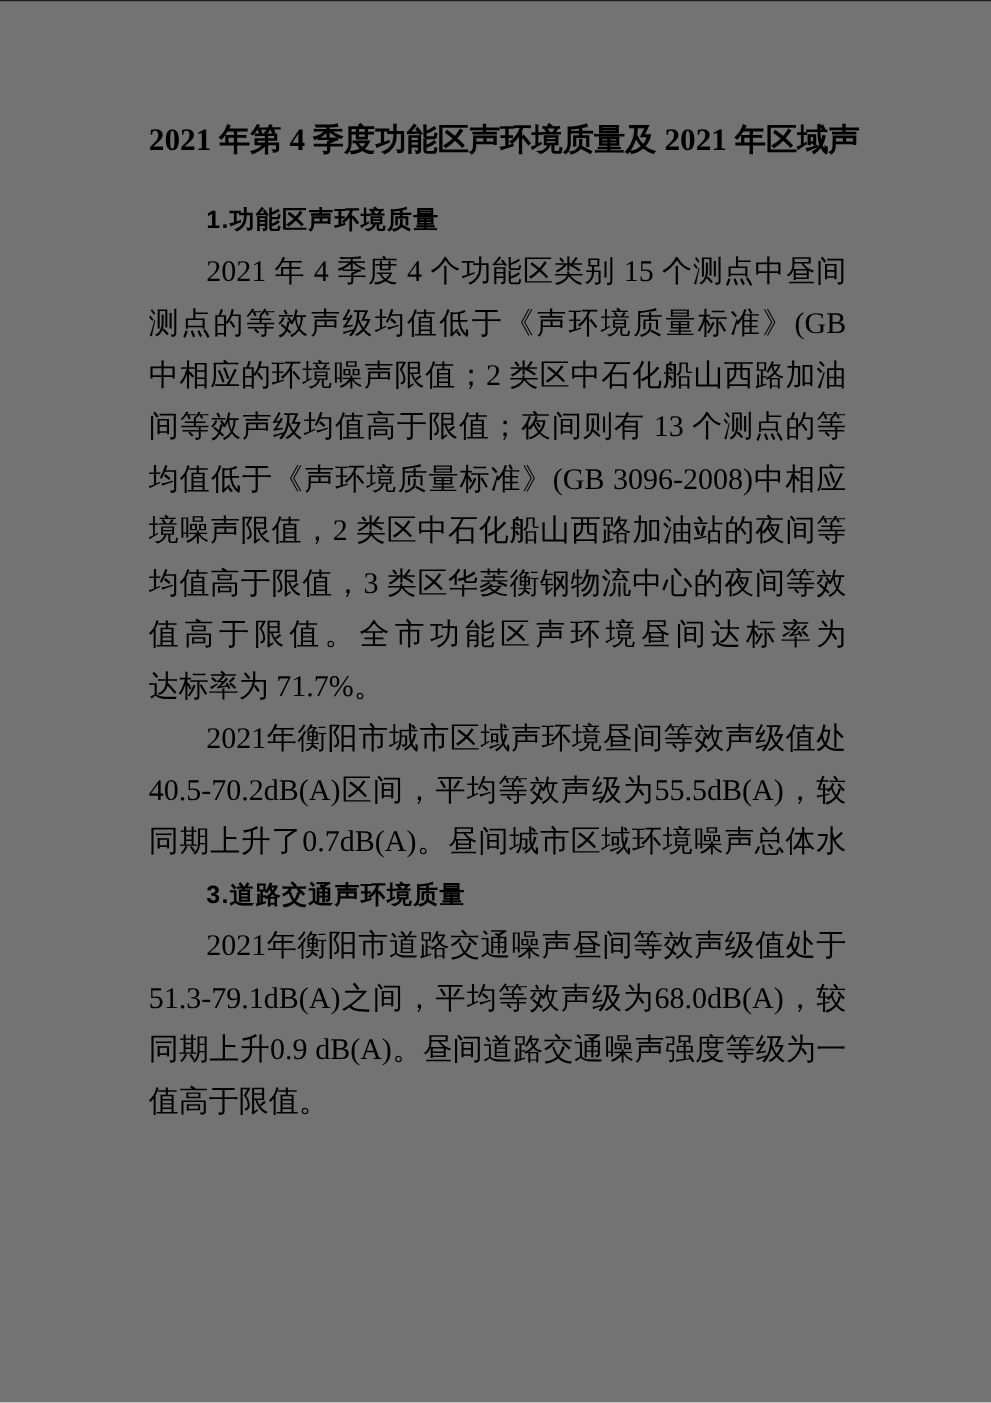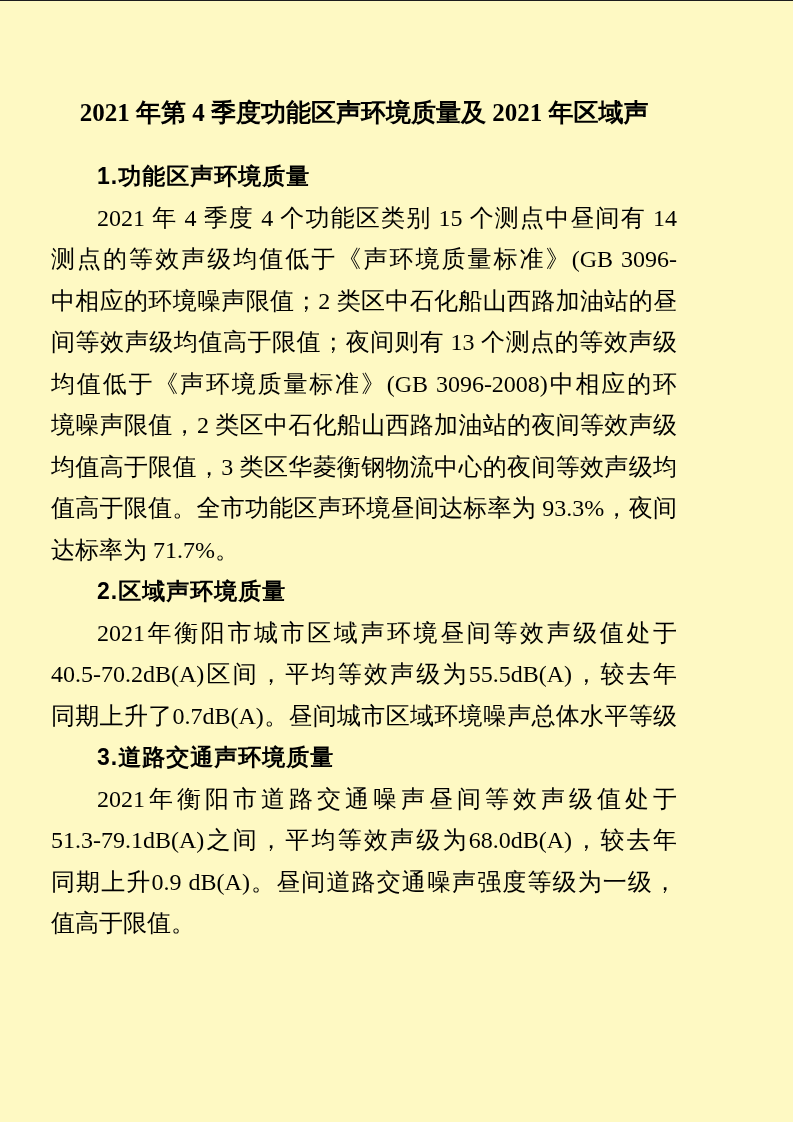--- a/index.html
+++ b/index.html
@@ -1,24 +1,24 @@
 <!DOCTYPE html>
 <html><head>
 <meta charset="utf-8">
 <style>
   html, body { margin: 0; padding: 0; background: #ffffff; }
   .page {
     position: relative;
     width: 793px;
     height: 1122px;
     box-sizing: border-box;
-    background: #fef9c3;
+    background: #737373;
     color: #000000;
     border-top: 1px solid #1d1d1d;
-    padding: 96px 116px 0 51px;
+    padding: 96px 116px 0 119px;
     font-family: "Liberation Serif", "DejaVu Serif", serif;
     overflow: hidden;
   }
   .doc-title {
     margin: 0;
     font-size: 25px;
     font-weight: bold;
     line-height: 31px;
     text-align: center;
     font-family: "Liberation Serif", "DejaVu Serif", serif;
@@ -28,21 +28,21 @@
   .line {
     height: 41.5px;
     line-height: 41.5px;
     font-size: 24px;
     overflow: hidden;
     white-space: normal;
   }
   .heading {
     font-family: "Liberation Sans", "DejaVu Sans", sans-serif;
     font-weight: bold;
-    font-size: 23px;
+    font-size: 20px;
     padding-left: 46px;
     letter-spacing: 1px;
   }
   .jline { text-align: justify; text-justify: inter-character; }
   .jline::after { content: ""; display: inline-block; width: 100%; height: 0; vertical-align: top; }
   .indent { text-indent: 46px; }
 </style>
 </head>
 <body>
 
@@ -60,21 +60,20 @@
           <div class="line body-line jline">间等效声级均值高于限值；夜间则有 13 个测点的等效声级</div>
           <div class="line body-line jline">均值低于《声环境质量标准》(GB 3096-2008)中相应的环</div>
           <div class="line body-line jline">境噪声限值，2 类区中石化船山西路加油站的夜间等效声级</div>
           <div class="line body-line jline">均值高于限值，3 类区华菱衡钢物流中心的夜间等效声级均</div>
           <div class="line body-line jline">值高于限值。全市功能区声环境昼间达标率为 93.3%，夜间</div>
           <div class="line body-line">达标率为 71.7%。</div>
         </div>
   </section>
 
   <section>
-    <div class="line heading">2.区域声环境质量</div>
     <div>
           <div class="line body-line jline indent">2021年衡阳市城市区域声环境昼间等效声级值处于</div>
           <div class="line body-line jline">40.5-70.2dB(A)区间，平均等效声级为55.5dB(A)，较去年</div>
           <div class="line body-line jline">同期上升了0.7dB(A)。昼间城市区域环境噪声总体水平等级</div>
         </div>
   </section>
 
   <section>
     <div class="line heading">3.道路交通声环境质量</div>
     <div>

